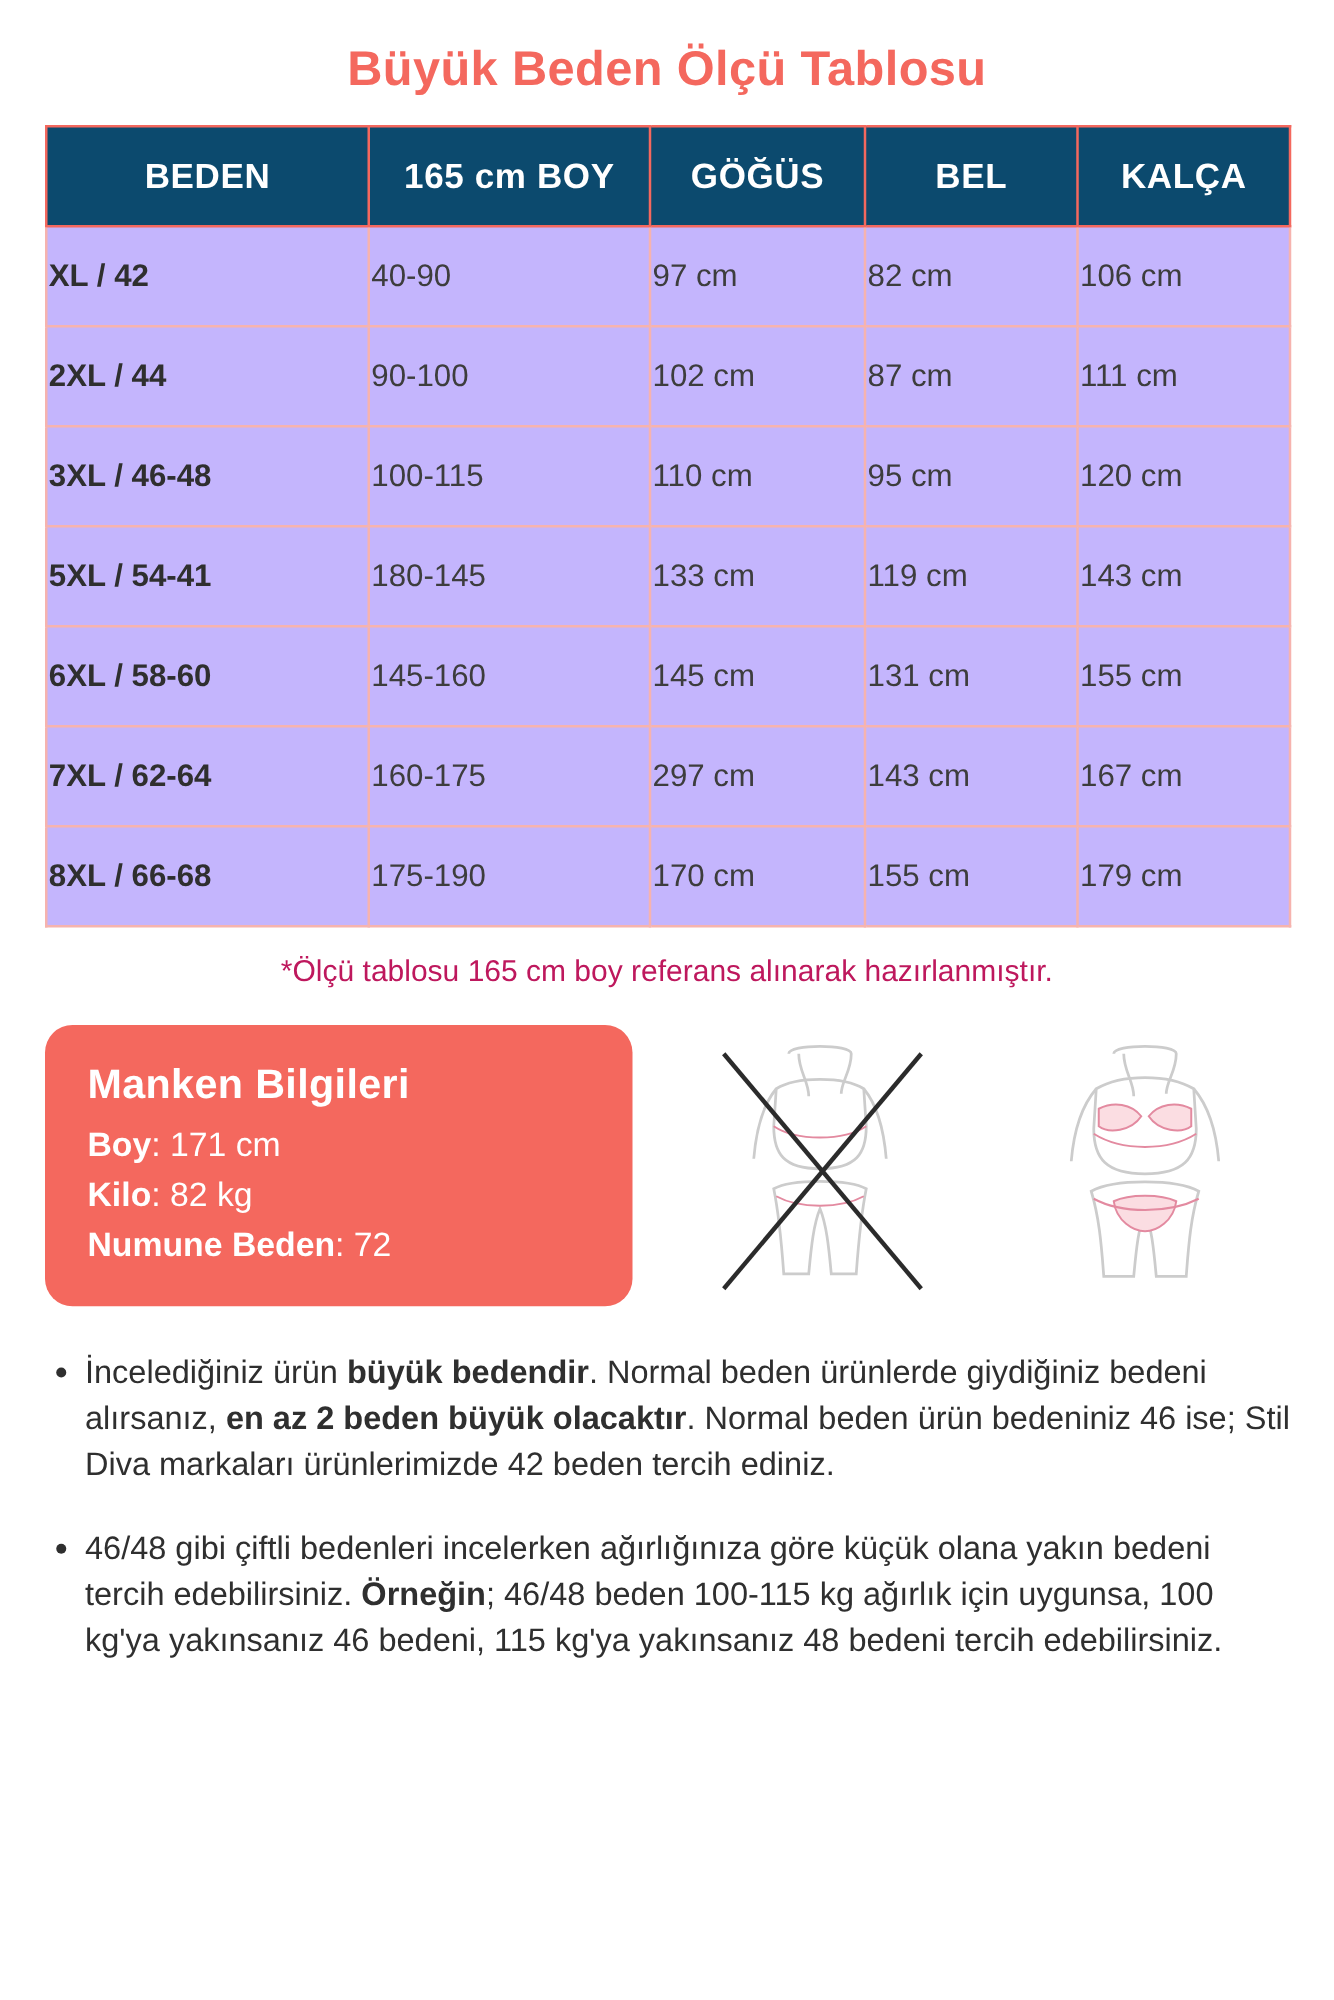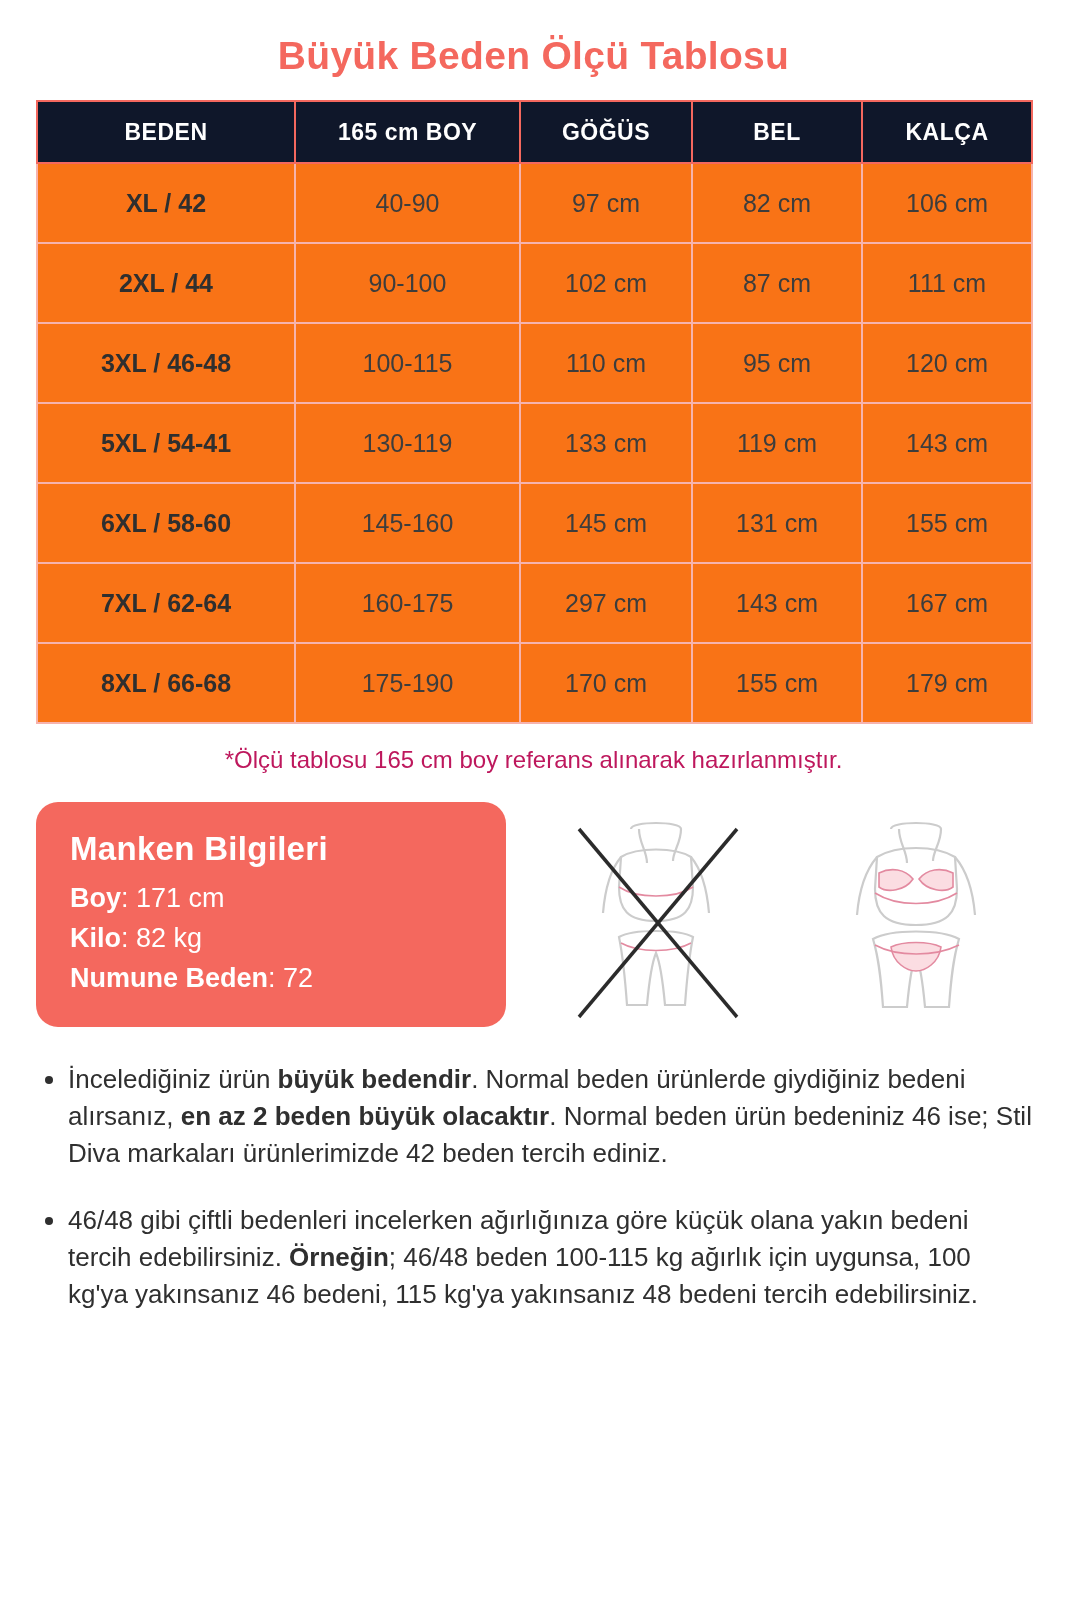--- a/index.html
+++ b/index.html
@@ -27,34 +27,34 @@
   
   .table-wrap {
     margin: 0 36px;
   }
   table.size-table {
     width: 995px;
     border-collapse: collapse;
     table-layout: fixed;
   }
   table.size-table thead th {
-    background: #0f172a;
+    background: #0c4a6e;
     color: #ffffff;
-    font-size: 23px;
+    font-size: 28px;
     font-weight: bold;
     letter-spacing: 0.5px;
-    height: 62px;
+    height: 80px;
     text-align: center;
     border: 2px solid #F4685E;
   }
   table.size-table tbody td {
     height: 80px;
-    text-align: center;
+    text-align: left;
     border: 2px solid #F6B3AE;
-    background: #f97316;
+    background: #c4b5fd;
     color: #3d3d3d;
     font-size: 25px;
   }
   table.size-table tbody td.size-cell {
     font-weight: bold;
     color: #2f2f2f;
     font-size: 25px;
   }
   col.c1 { width: 258px; }
   col.c2 { width: 225px; }
@@ -65,21 +65,21 @@
   .table-note {
     text-align: center;
     font-size: 24px;
     color: #be185d;
     margin: 22px 0 0 0;
   }
 
   
   .mid-row {
     display: flex;
-    align-items: flex-end;
+    align-items: center;
     margin: 28px 36px 0 36px;
     gap: 35px;
   }
   .model-card {
     width: 470px;
     background: #F4685E;
     border-radius: 22px;
     padding: 24px 30px 26px 34px;
     color: #ffffff;
   }
@@ -161,21 +161,21 @@
         </tr>
         <tr>
           <td class="size-cell">3XL / 46-48</td>
           <td>100-115</td>
           <td>110 cm</td>
           <td>95 cm</td>
           <td>120 cm</td>
         </tr>
         <tr>
           <td class="size-cell">5XL / 54-41</td>
-          <td>130-119</td>
+          <td>180-145</td>
           <td>133 cm</td>
           <td>119 cm</td>
           <td>143 cm</td>
         </tr>
         <tr>
           <td class="size-cell">6XL / 58-60</td>
           <td>145-160</td>
           <td>145 cm</td>
           <td>131 cm</td>
           <td>155 cm</td>

